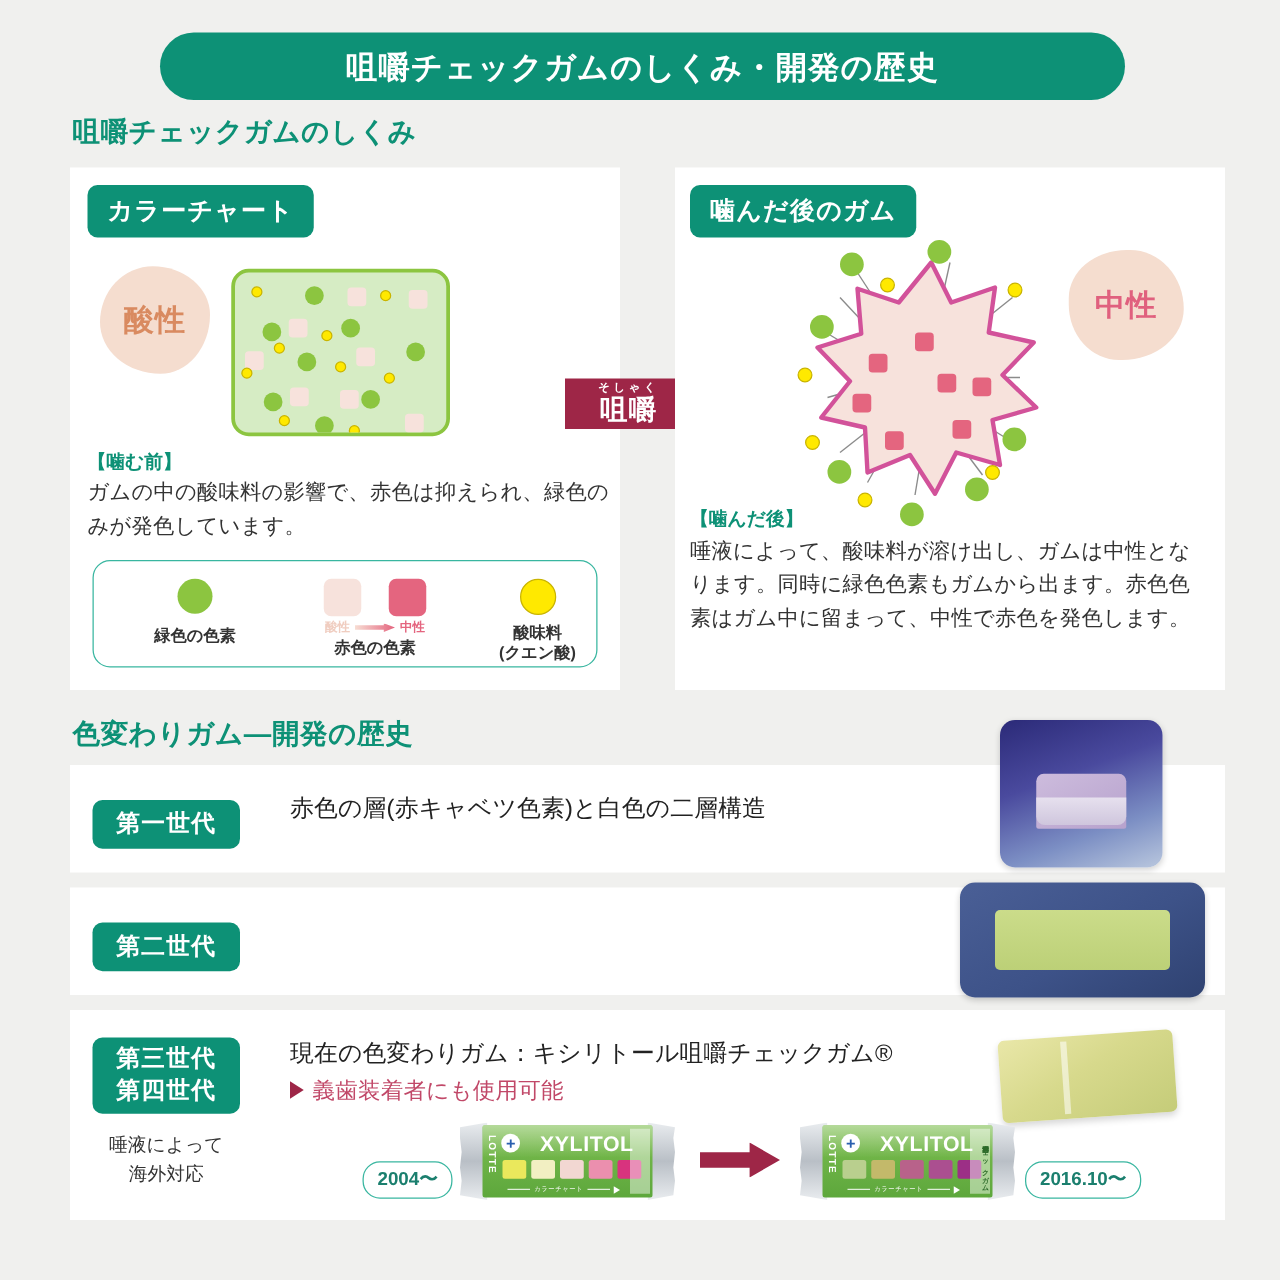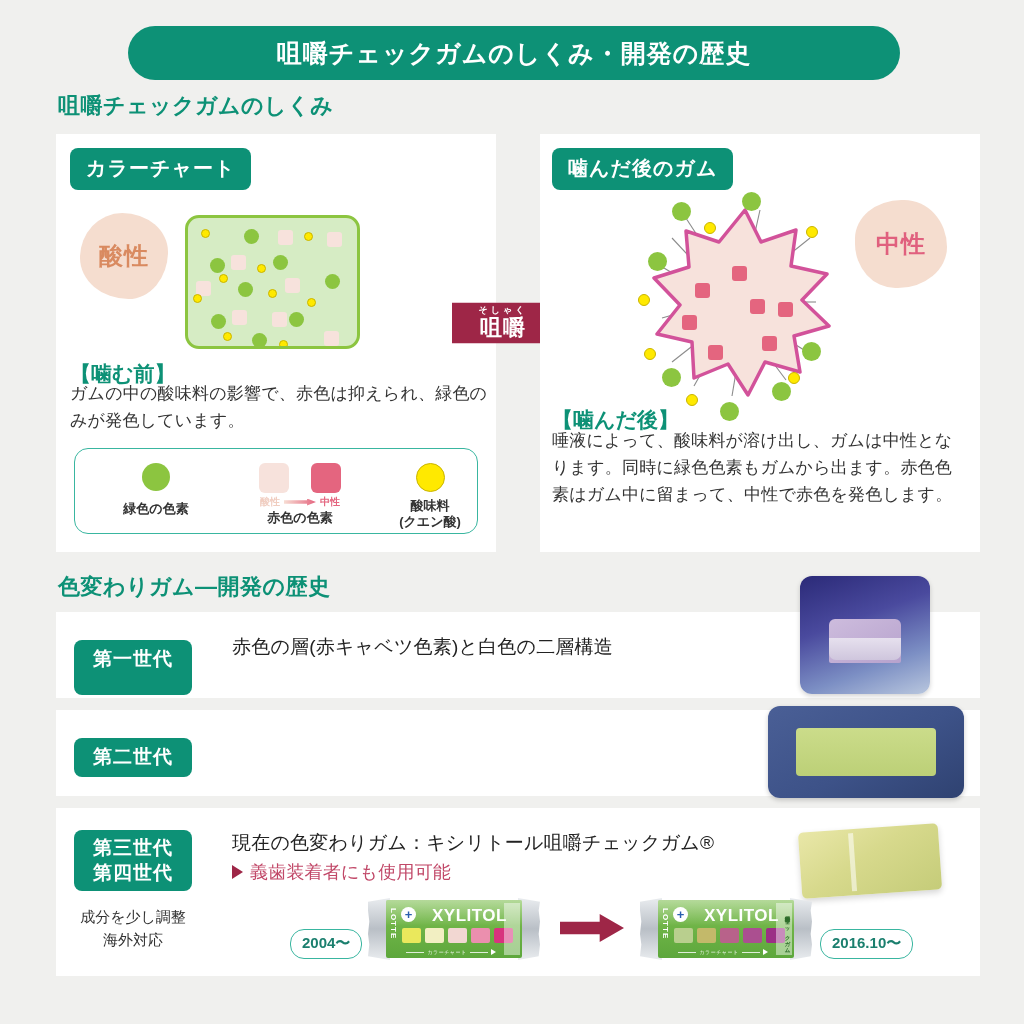--- a/index.html
+++ b/index.html
@@ -91,21 +91,21 @@
   }
 
   
   #star-wrap { position: absolute; left: 620px; top: 190px; width: 250px; height: 230px; }
   .sq-in { position: absolute; width: 15px; height: 15px; border-radius: 3px; background: #e4657f; }
   .g-out { position: absolute; width: 19px; height: 19px; border-radius: 50%; background: #8cc540; }
   .y-out { position: absolute; width: 12px; height: 12px; border-radius: 50%;
            background: #ffe900; border: 1.3px solid #c9b400; }
 
   
-  .body-head { position: absolute; color: #0d9176; font-size: 21px; font-weight: bold; }
+  .body-head { position: absolute; color: #0d9176; font-size: 15px; font-weight: bold; }
   .body-text { position: absolute; color: #333; font-size: 17px; line-height: 1.58; letter-spacing: .2px; }
   #before-head { left: 70px; top: 360px; }
   #before-text { left: 70px; top: 381px; width: 420px; }
   #after-head  { left: 552px; top: 406px; }
   #after-text  { left: 552px; top: 428px; width: 416px; }
 
   
   #legend {
     position: absolute; left: 74px; top: 448px; width: 404px; height: 86px;
     border: 1.6px solid #39b6a0; border-radius: 14px; background: #fff;
@@ -134,21 +134,21 @@
   .hist-row { position: absolute; background: #ffffff; left: 56px; width: 924px; }
   #hist-1 { top: 612px; height: 86px; }
   #hist-2 { top: 710px; height: 86px; }
   #hist-3 { top: 808px; height: 168px; }
 
   .gen-badge {
     position: absolute; background: #0d9176; color: #fff;
     border-radius: 8px; text-align: center;
     font-size: 19px; font-weight: bold; letter-spacing: 1px;
   }
-  #badge-1 { left: 74px; top: 640px; width: 118px; padding: 6px 0 23px; }
+  #badge-1 { left: 74px; top: 640px; width: 118px; padding: 6px 0 7px; }
   #badge-2 { left: 74px; top: 738px; width: 118px; padding: 6px 0 7px; }
   #badge-3 { left: 74px; top: 830px; width: 118px; padding: 5px 0 6px; line-height: 1.32; }
 
   .sub-note {
     position: absolute; left: 56px; width: 154px; text-align: center;
     color: #333; font-size: 15px; line-height: 1.55;
   }
   #note-3 { top: 905px; }
 
   .hist-main {
@@ -413,21 +413,21 @@
   <div id="photo-2">
     <div class="inner"></div>
   </div>
 
   <div class="hist-row" id="hist-3"></div>
   <div class="gen-badge" id="badge-3">
     <div>第三世代</div>
     <div>第四世代</div>
   </div>
   <div class="sub-note" id="note-3">
-    <div>成分を少し調整</div>
+    <div>唾液によって</div>
     <div>海外対応</div>
   </div>
   <div class="hist-main" id="main-3">現在の色変わりガム：キシリトール咀嚼チェックガム®</div>
   <div class="hist-sub" id="sub-3">
     <span class="tri"></span>
     <span>義歯装着者にも使用可能</span>
   </div>
   <div id="photo-3"></div>
 
   <div class="pack" id="pack-old">

